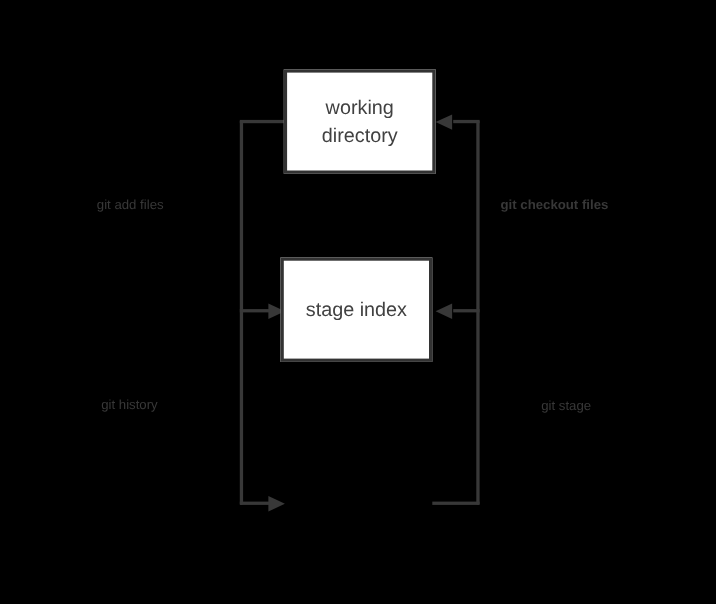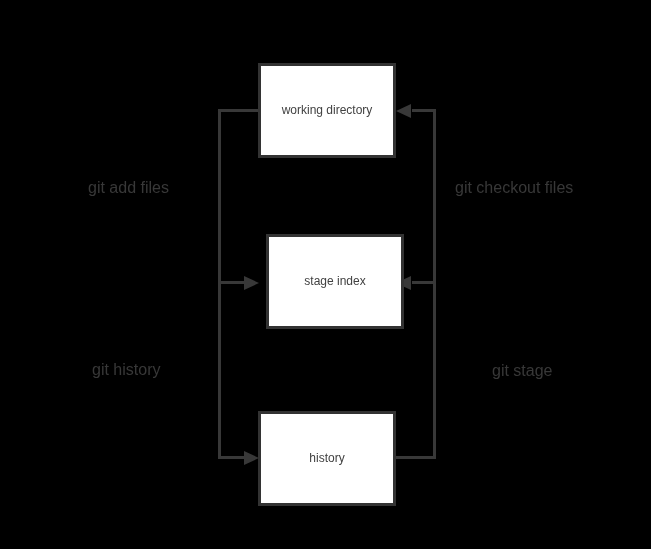--- a/index.html
+++ b/index.html
@@ -23,30 +23,30 @@
     height: 95px;
     background: #ffffff;
     border: 3px solid #333333;
     display: flex;
     align-items: center;
     justify-content: center;
     text-align: center;
   }
   .node-label {
     color: #414141;
-    font-size: 12px;
+    font-size: 18px;
     line-height: 1.35;
     white-space: nowrap;
   }
   .node-label.wrap {
     white-space: normal;
     max-width: 100px;
   }
   #node-working { left: 258px; top: 63px; }
-  #node-stage   { left: 266px; top: 234px; }
+  #node-stage   { left: 255px; top: 234px; }
   #node-history { left: 258px; top: 411px; }
 
   
   .line {
     position: absolute;
     background: #383838;
   }
   .v-line { width: 3px; height: 350px; top: 109px; }
   #v-left  { left: 218px; border-radius: 2px; }
   #v-right { left: 433px; border-radius: 2px; }
@@ -70,25 +70,25 @@
   .arrow.left  { border-right: 15px solid #383838; }
   #arrow-stage-left   { left: 244px; top: 276px; }
   #arrow-history-left { left: 244px; top: 451px; }
   #arrow-working-right{ left: 396px; top: 104px; }
   #arrow-stage-right  { left: 396px; top: 276px; }
 
   
   .edge-label {
     position: absolute;
     color: #383838;
-    font-size: 16px;
+    font-size: 12px;
     white-space: nowrap;
   }
   #label-add      { left: 88px;  top: 179px; }
-  #label-checkout { left: 455px; top: 179px; }
+  #label-checkout { left: 455px; top: 179px; font-weight: bold; }
   #label-commit   { left: 92px;  top: 361px; }
   #label-reset    { left: 492px; top: 362px; }
 </style>
 </head>
 <body>
 
 <div id="canvas">
 
   <div class="line v-line" id="v-left"></div>
   <div class="line h-line" id="h-top-left"></div>
@@ -103,22 +103,19 @@
   <div class="line h-line" id="h-bot-right"></div>
   <div class="arrow left" id="arrow-working-right"></div>
   <div class="arrow left" id="arrow-stage-right"></div>
 
   <div class="node" id="node-working">
     <span class="node-label wrap">working directory</span>
   </div>
   <div class="node" id="node-stage">
     <span class="node-label">stage index</span>
   </div>
-  <div class="node" id="node-history">
-    <span class="node-label">history</span>
-  </div>
 
   <div class="edge-label" id="label-add">git add files</div>
   <div class="edge-label" id="label-checkout">git checkout files</div>
   <div class="edge-label" id="label-commit">git history</div>
   <div class="edge-label" id="label-reset">git stage</div>
 
 </div>
 
 </body></html>

